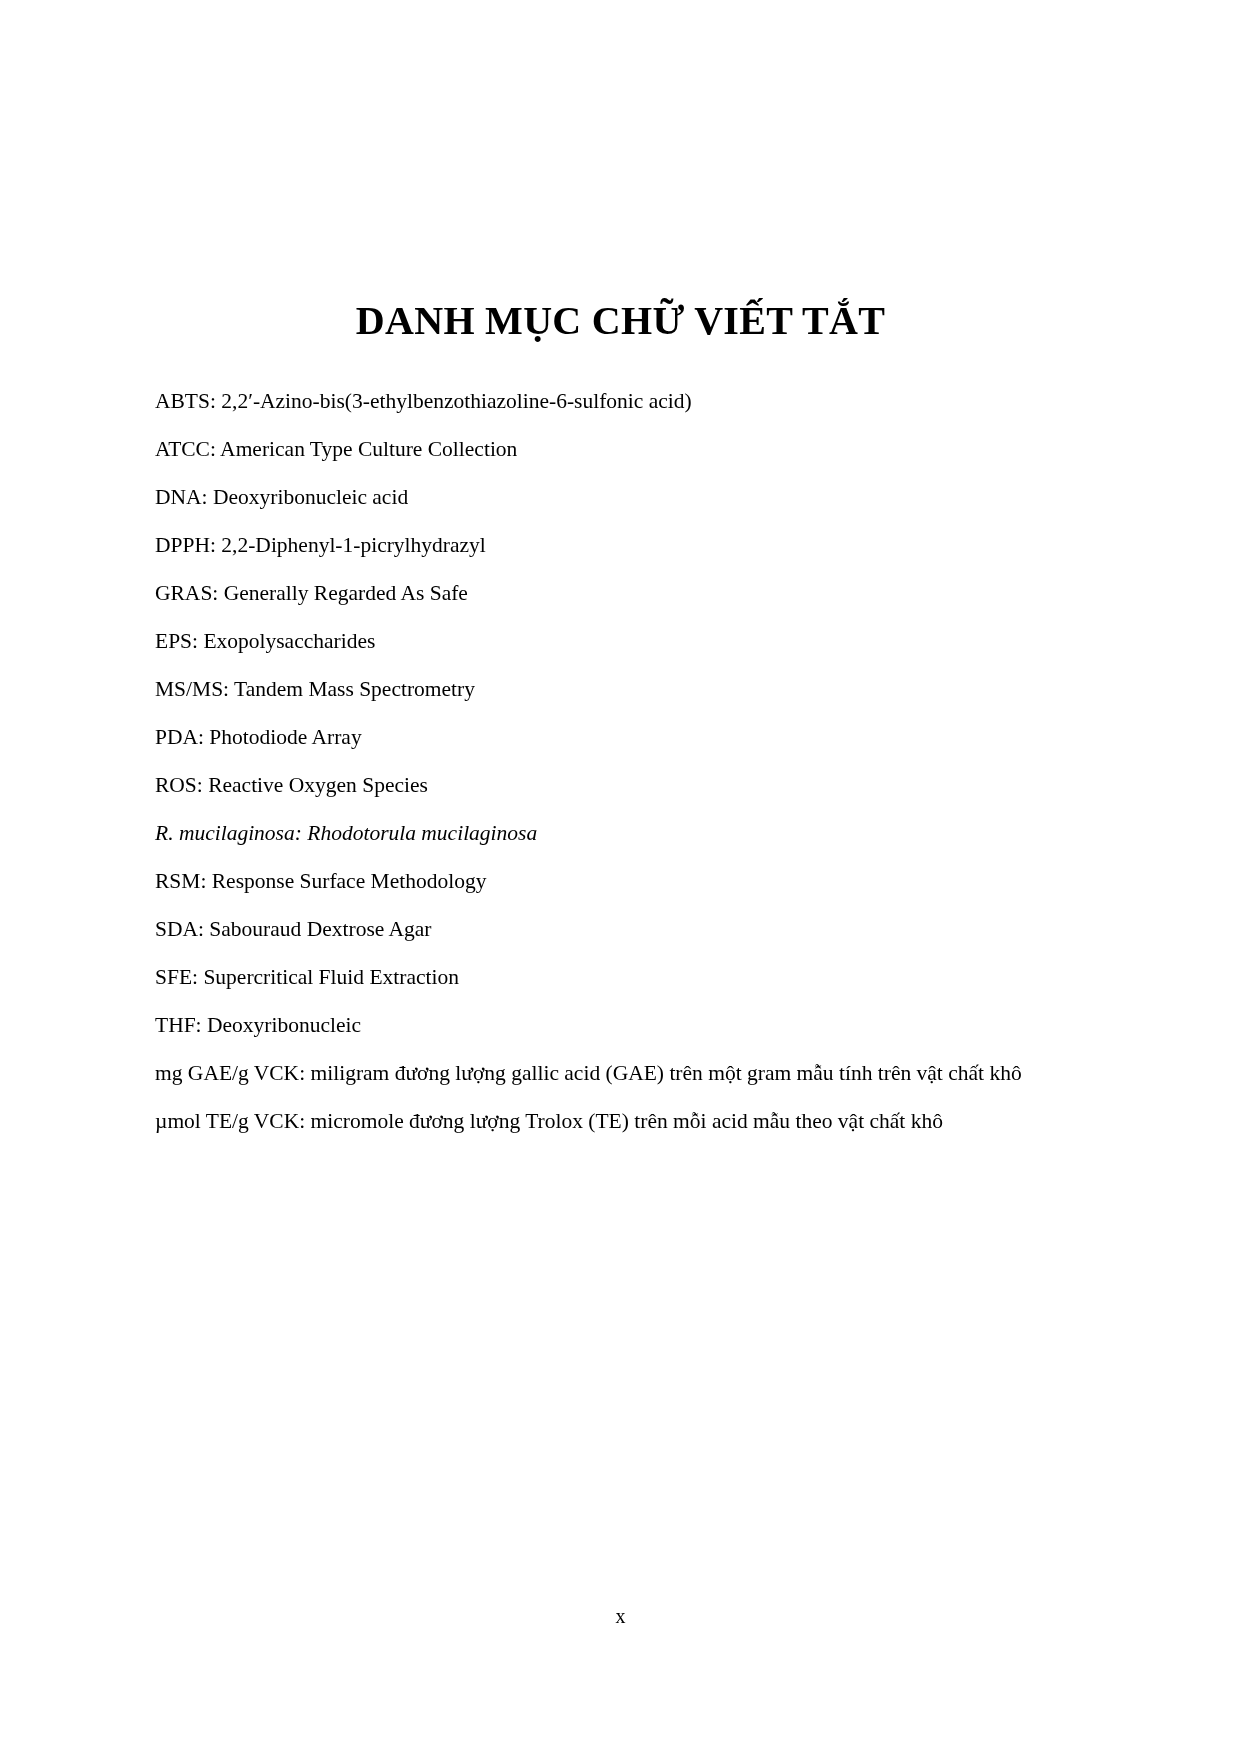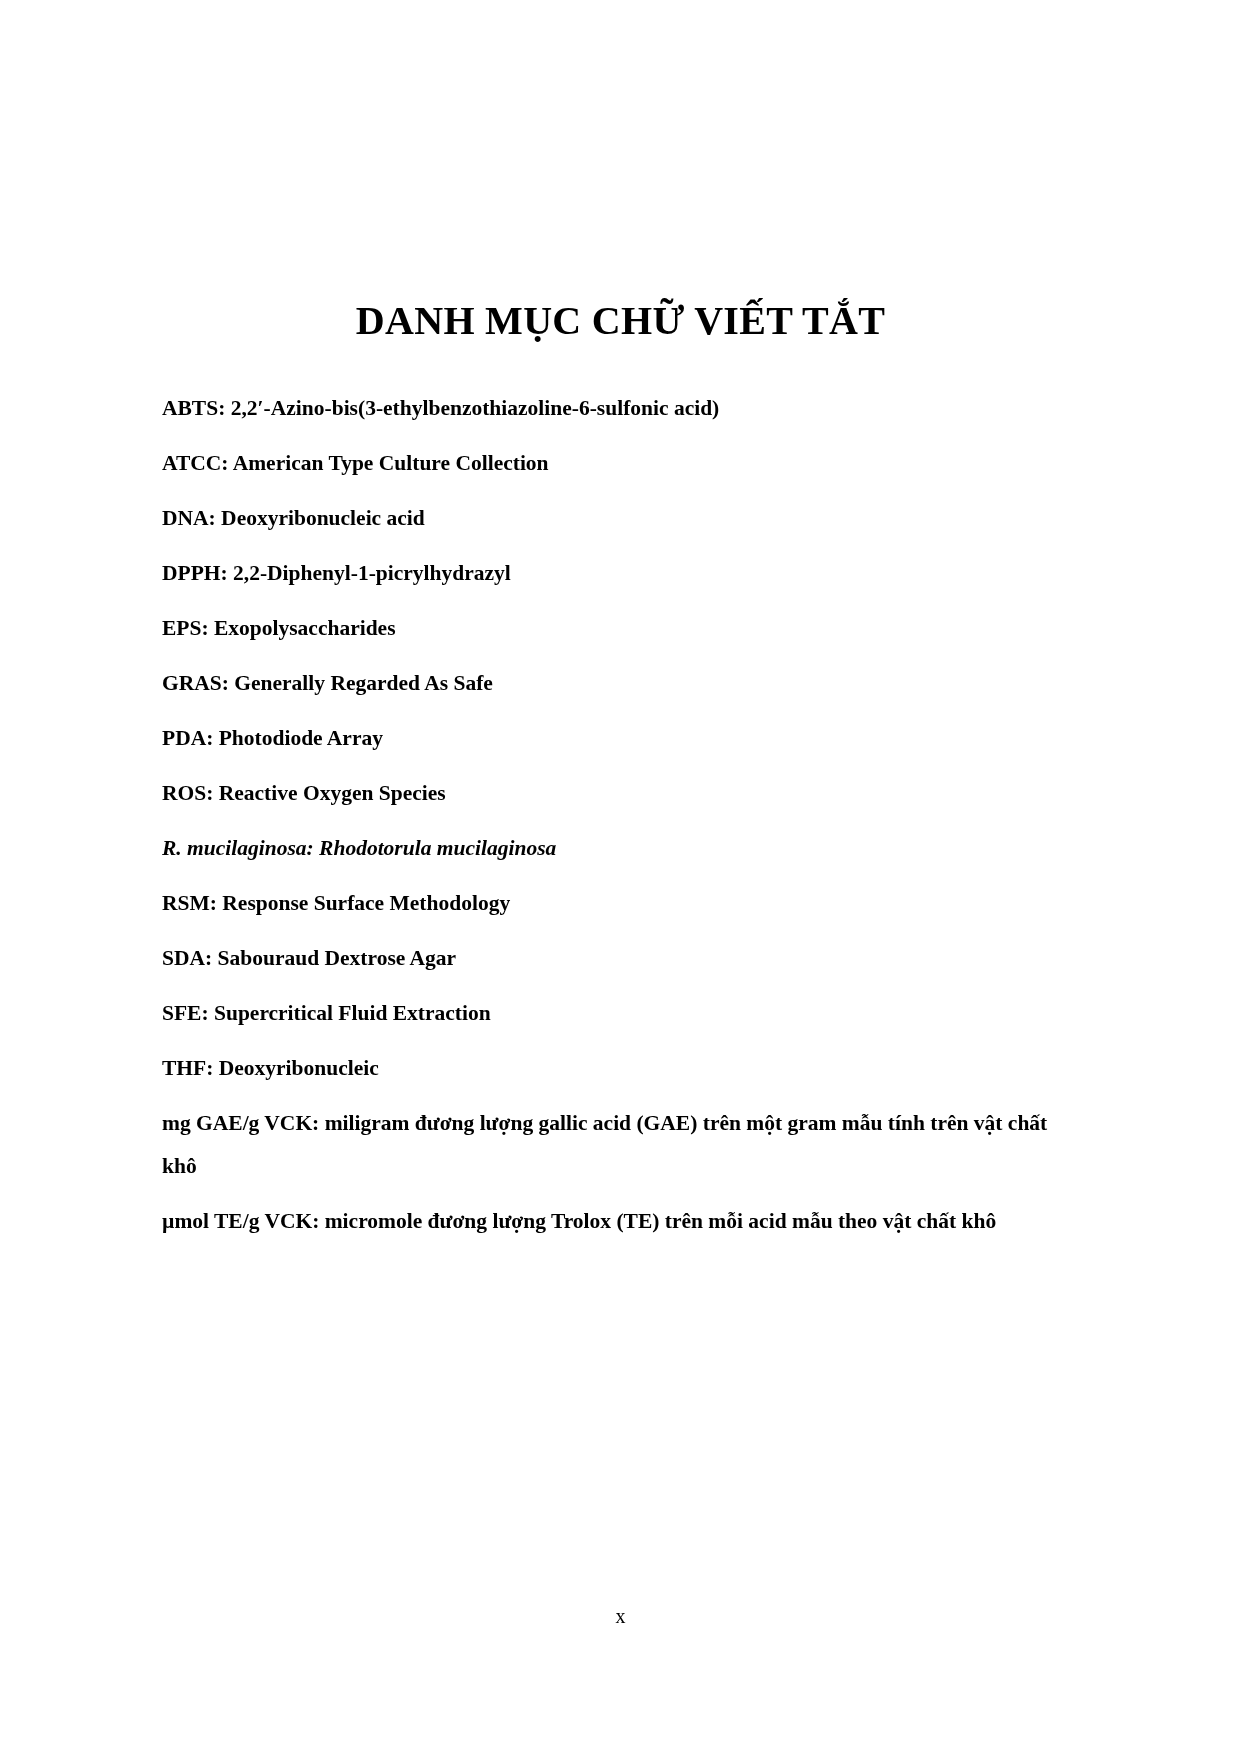--- a/index.html
+++ b/index.html
@@ -39,23 +39,22 @@
       left: 150px;
       top: 375px;
       width: 940px;
       margin: 0;
       padding: 0;
       list-style: none;
     }
     .item {
       font-size: 21.5px;
       line-height: 43px;
-      margin: 12px;
+      margin: 5px;
       white-space: normal;
-      font-weight: bold;
     }
     .item.italic {
       font-style: italic;
     }
     .page-number {
       position: absolute;
       left: 0;
       width: 1241px;
       top: 1604px;
       text-align: center;
@@ -67,22 +66,23 @@
 <body>
 
 <div class="page">
   <h1 class="title" style="margin:0;">DANH MỤC CHỮ VIẾT TẮT</h1>
 
   <ul class="list">
     <li class="item">ABTS: 2,2′-Azino-bis(3-ethylbenzothiazoline-6-sulfonic acid)</li>
     <li class="item">ATCC: American Type Culture Collection</li>
     <li class="item">DNA: Deoxyribonucleic acid</li>
     <li class="item">DPPH: 2,2-Diphenyl-1-picrylhydrazyl</li>
+    <li class="item">GRAS: Generally Regarded As Safe</li>
     <li class="item">EPS: Exopolysaccharides</li>
-    <li class="item">GRAS: Generally Regarded As Safe</li>
+    <li class="item">MS/MS: Tandem Mass Spectrometry</li>
     <li class="item">PDA: Photodiode Array</li>
     <li class="item">ROS: Reactive Oxygen Species</li>
     <li class="item italic">R. mucilaginosa: Rhodotorula mucilaginosa</li>
     <li class="item">RSM: Response Surface Methodology</li>
     <li class="item">SDA: Sabouraud Dextrose Agar</li>
     <li class="item">SFE: Supercritical Fluid Extraction</li>
     <li class="item">THF: Deoxyribonucleic</li>
     <li class="item">mg GAE/g VCK: miligram đương lượng gallic acid (GAE) trên một gram mẫu tính trên vật chất khô</li>
     <li class="item">µmol TE/g VCK: micromole đương lượng Trolox (TE) trên mỗi acid mẫu theo vật chất khô</li>
   </ul>

